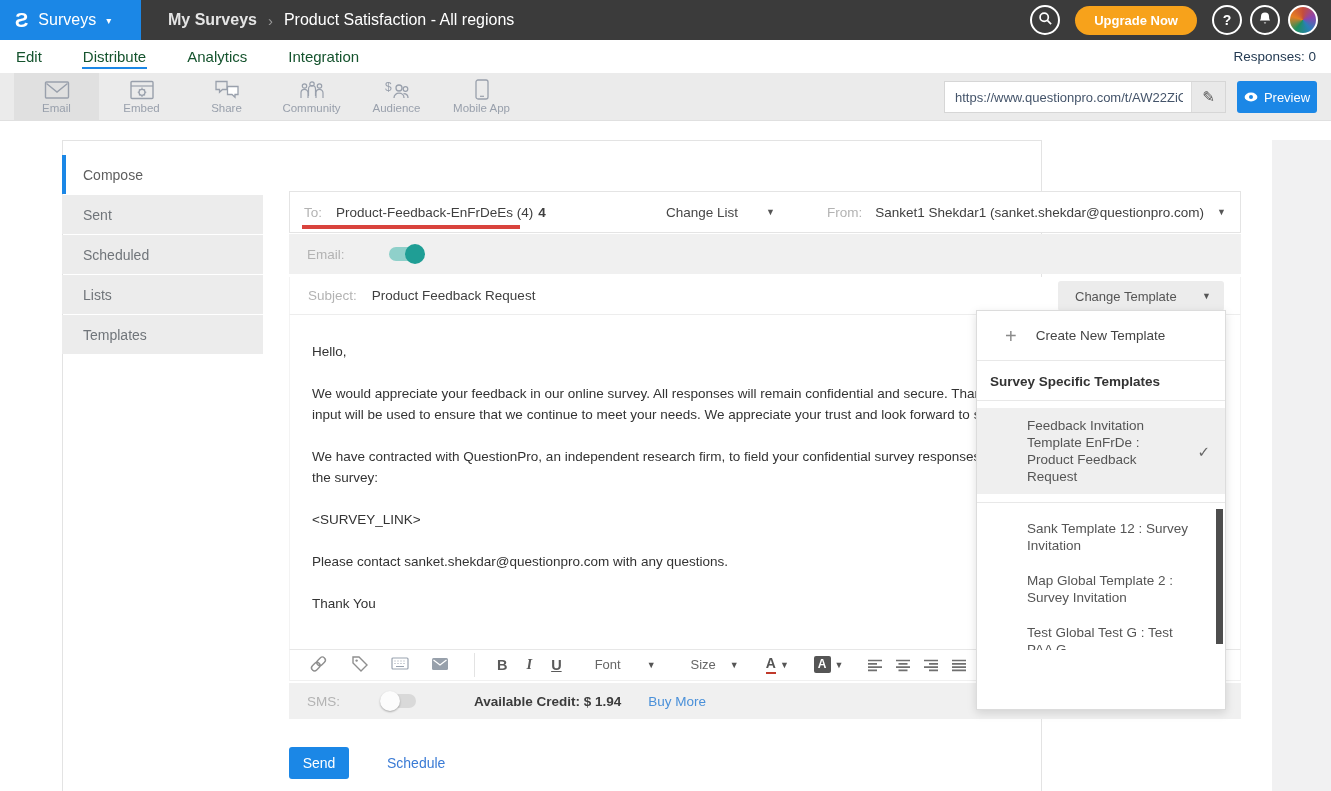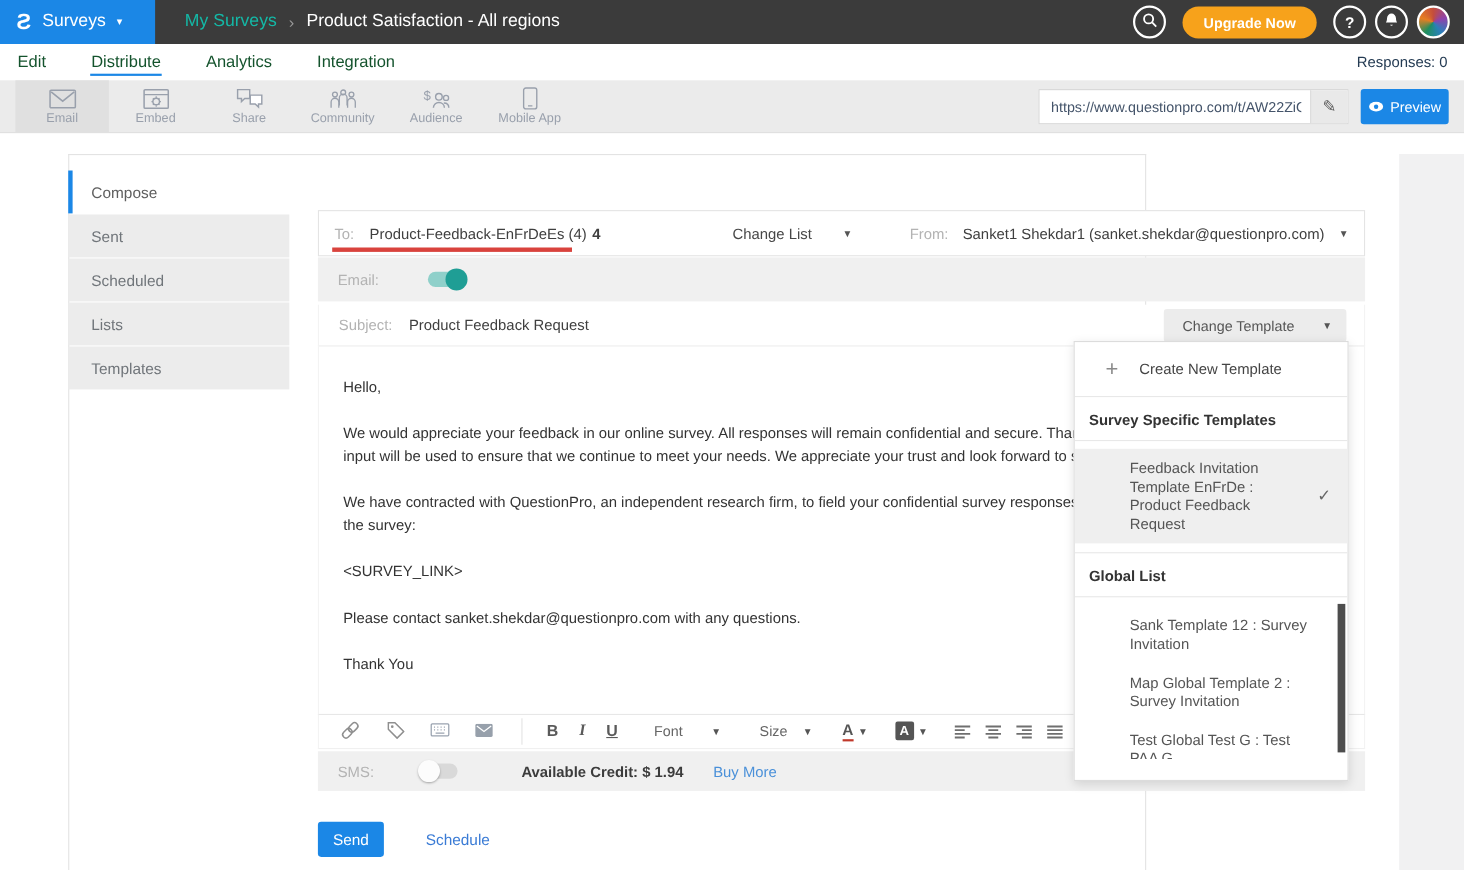--- a/index.html
+++ b/index.html
@@ -11,21 +11,21 @@
   }
   .stage { position:absolute; inset:0; }
 
   
   .topbar { position:absolute; left:0; top:0; width:1331px; height:40px; background:#3b3b3b; display:flex; align-items:center; }
   .logo-block { width:141px; height:40px; background:#1b87e6; color:#fff; display:flex; align-items:center; padding-left:15px; gap:10px; cursor:pointer; flex:none; }
   .logo-mark { font-size:20px; font-weight:700; line-height:1; }
   .logo-text { font-size:16px; }
   .caret-w { font-size:10px; color:#fff; }
   .breadcrumb { display:flex; align-items:center; gap:11px; margin-left:27px; font-size:16px; }
-  .bc-parent { color:#14b8a6; cursor:pointer; }
+  .bc-parent { color:#e5e5e5; cursor:pointer;font-weight:bold; }
   .bc-sep { color:#999; font-size:15px; }
   .bc-current { color:#fff; }
   .topbar-right { margin-left:auto; display:flex; align-items:center; gap:8px; padding-right:13px; }
   .circle-btn { width:30px; height:30px; border:2px solid #fff; border-radius:50%; display:flex; align-items:center; justify-content:center; color:#fff; background:transparent; cursor:pointer; font-size:14px; font-weight:700; flex:none; padding:0; font-family:inherit; }
   .upgrade-btn { height:29px; border:none; border-radius:15px; background:#f7a21b; color:#fff; font-weight:700; font-size:13px; padding:0 19px; margin:0 7px; cursor:pointer; font-family:inherit; }
   .avatar { width:30px; height:30px; border-radius:50%; border:2px solid #fff; background:conic-gradient(#c44d3c,#8e44ad,#2980b9,#1f8f5f,#e67e22,#c44d3c); cursor:pointer; flex:none; }
 
   
   .tabbar { position:absolute; left:0; top:40px; width:1331px; height:33px; background:#fff; display:flex; align-items:center; padding:0 15px; }
   .tab { font-size:15px; color:#14532d; margin-right:39px; padding:4px 1px 2px; cursor:pointer; border-bottom:2px solid transparent; }
@@ -407,21 +407,20 @@
       <span class="dd-plus">+</span>
       <span>Create New Template</span>
     </div>
     <div class="dd-header">Survey Specific Templates</div>
     <div class="dd-group">
       <div class="dd-item selected">
         <span>Feedback Invitation Template EnFrDe  : Product Feedback Request</span>
         <span class="dd-check">✓</span>
       </div>
     </div>
-    <div class="dd-header">Global List</div>
     <div class="dd-scroll">
       <div class="dd-item">Sank Template 12  : Survey Invitation</div>
       <div class="dd-item">Map Global Template 2  : Survey Invitation</div>
       <div class="dd-item">Test Global Test G  : Test PAA G</div>
       <div class="dd-scrollbar"></div>
     </div>
   </div>
 
 </div>
 

